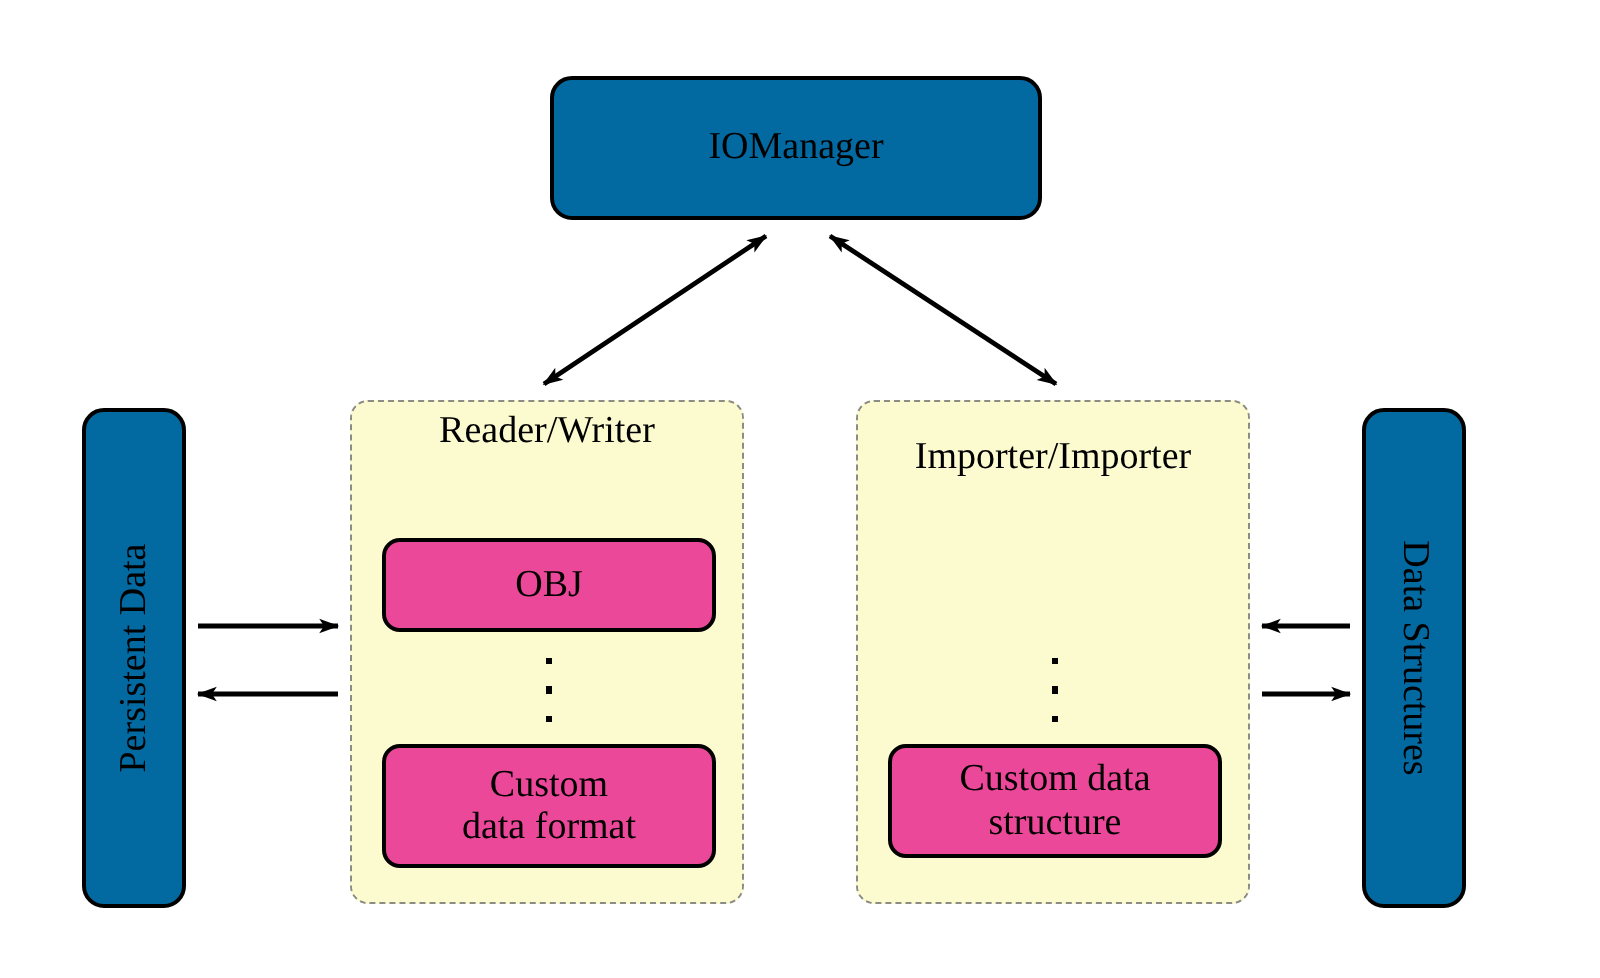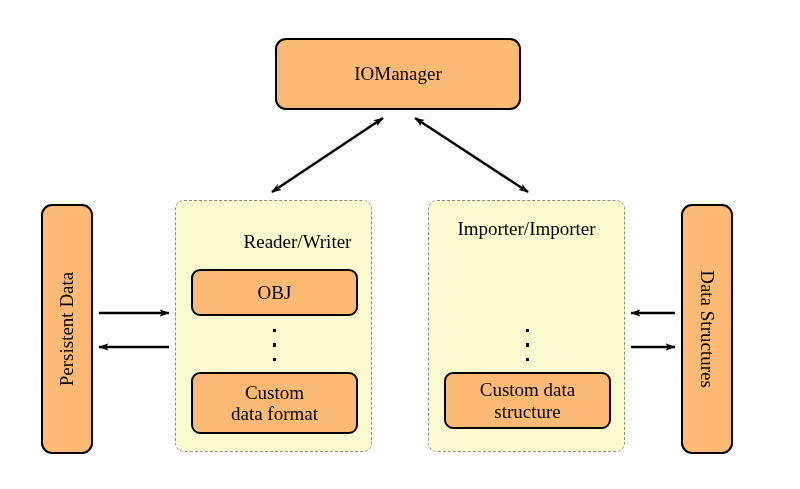--- a/index.html
+++ b/index.html
@@ -24,38 +24,38 @@
   
   .node {
     position: absolute;
     box-sizing: border-box;
   }
 
   
   .box-outline {
     border: 2.6px solid #000000;
     border-radius: 11px;
-    background: #fdba74;
+    background: #0369a1;
     display: flex;
     align-items: center;
     justify-content: center;
   }
 
   
   .group-box {
     border: 1.7px dashed #8c8c86;
     border-radius: 9px;
     background: #fcfbd0;
   }
 
   
   .inner-box {
     border: 2.6px solid #000000;
     border-radius: 9px;
-    background: #fdba74;
+    background: #ec4899;
     display: flex;
     align-items: center;
     justify-content: center;
     text-align: center;
     line-height: 1.12;
   }
 
   .label-h {
     font-size: 19px;
     white-space: pre-line;
@@ -119,21 +119,21 @@
   </div>
 
   <div class="node box-outline" style="left:681px; top:204px; width:52px; height:250px;">
     <div class="vbox-inner">
       <span class="rot-cw">Data Structures</span>
     </div>
   </div>
 
   <div class="node group-box" style="left:175px; top:200px; width:197px; height:252px;">
 
-    <div class="group-title" style="top:30px;padding-left:24px;">Reader/Writer</div>
+    <div class="group-title" style="top:4px;">Reader/Writer</div>
 
     <div class="node inner-box" style="left:15px; top:68px; width:167px; height:47px;">
       <span class="label-h">OBJ</span>
     </div>
 
     <div class="vdots" style="left:0; top:128px; width:197px; height:32px;">
       <i></i>
         <i></i>
         <i></i>
     </div>

